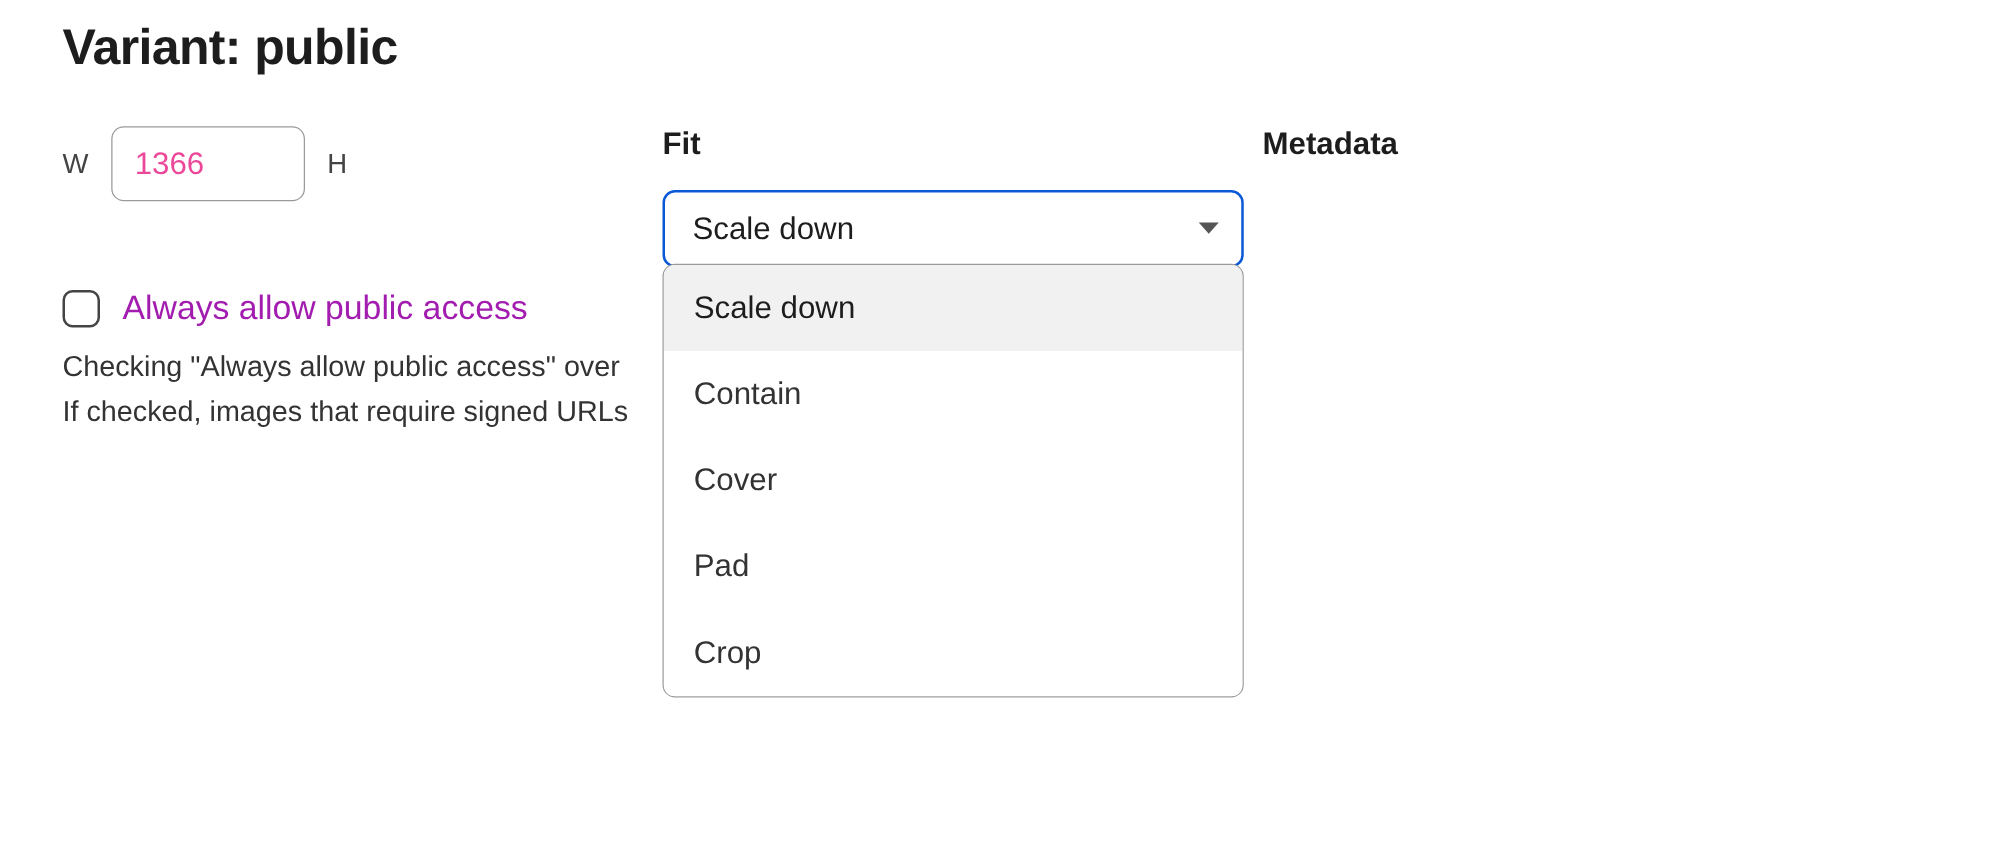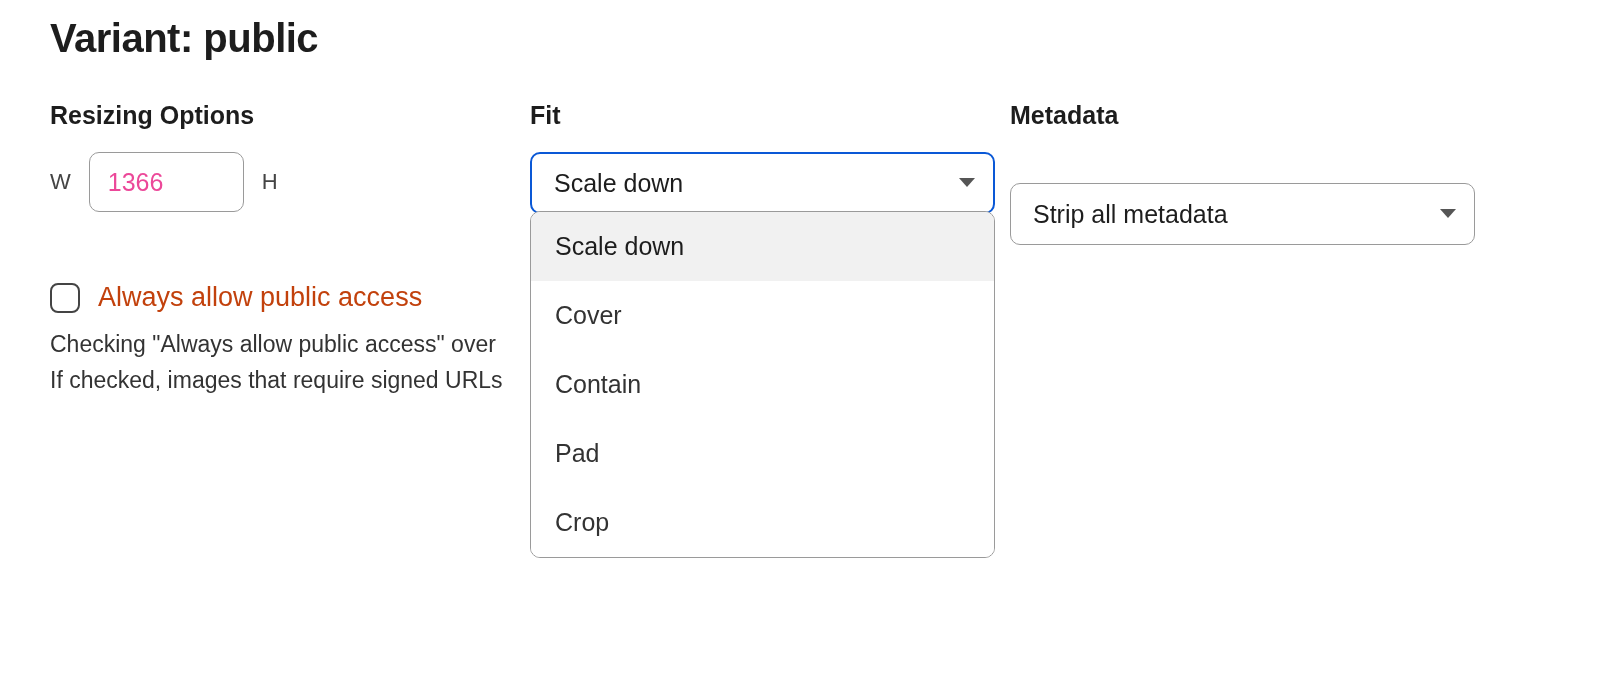--- a/index.html
+++ b/index.html
@@ -111,41 +111,40 @@
   .check-row { display:flex; align-items:center; gap:18px; }
   .checkbox {
     width:30px;height:30px;
     border:2px solid #444;
     border-radius:8px;
     background:#fff;
     flex-shrink:0;
   }
   .check-label {
     font-size:27px;
-    color:#c2410c;
+    color:#a21caf;
   }
   .help-text {
     margin-top:14px;
     font-size:23px;
     line-height:1.55;
     color:#333;
     white-space:pre-line;
     max-width:480px;
   }
 </style>
 </head>
 <body>
 
 <div class="page">
   <h1 class="title">Variant: public</h1>
 
   <div class="columns">
 
     <div class="col col-resize">
-      <div class="section-label">Resizing Options</div>
       <div class="dim-row">
         <span class="dim-label">W</span>
         <input class="dim-input" value="1366" style="">
         <span class="dim-label">H</span>
       </div>
 
       <div class="access-block">
         <div class="check-row">
           <div class="checkbox"></div>
           <div class="check-label">Always allow public access</div>
@@ -156,29 +155,25 @@
     </div>
 
     <div class="col col-fit">
       <div class="section-label">Fit</div>
       <div class="select focused">
         <span>Scale down</span>
         <span class="caret"></span>
       </div>
       <div class="dropdown">
         <div class="dropdown-item highlight">Scale down</div>
+        <div class="dropdown-item">Contain</div>
         <div class="dropdown-item">Cover</div>
-        <div class="dropdown-item">Contain</div>
         <div class="dropdown-item">Pad</div>
         <div class="dropdown-item">Crop</div>
       </div>
     </div>
 
     <div class="col col-meta">
       <div class="section-label">Metadata</div>
-      <div class="select">
-        <span>Strip all metadata</span>
-        <span class="caret"></span>
-      </div>
     </div>
 
   </div>
 </div>
 
 </body></html>

